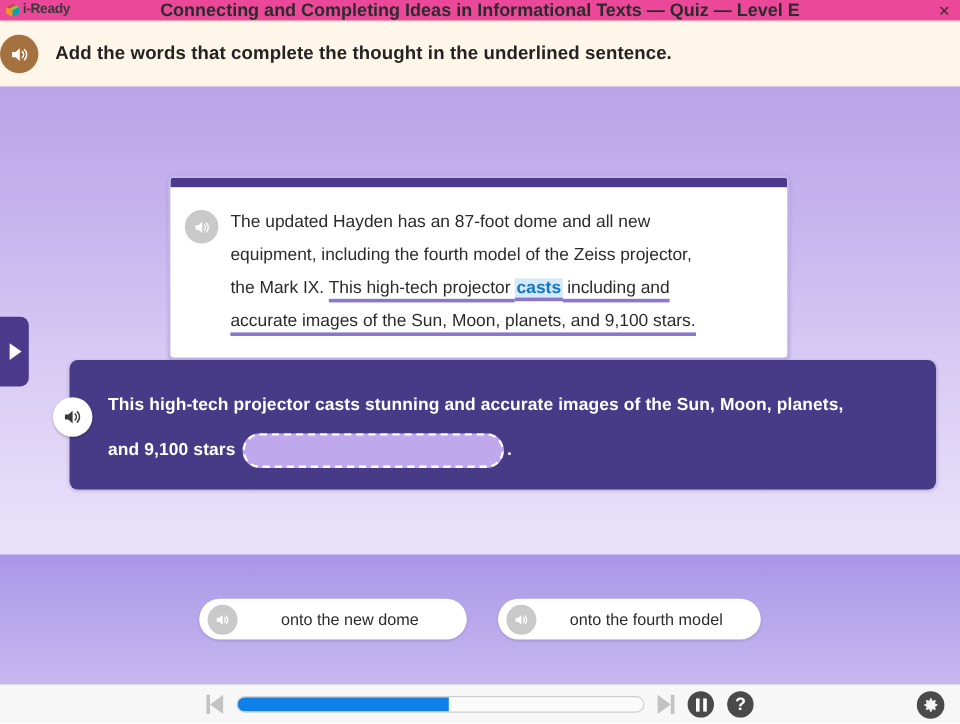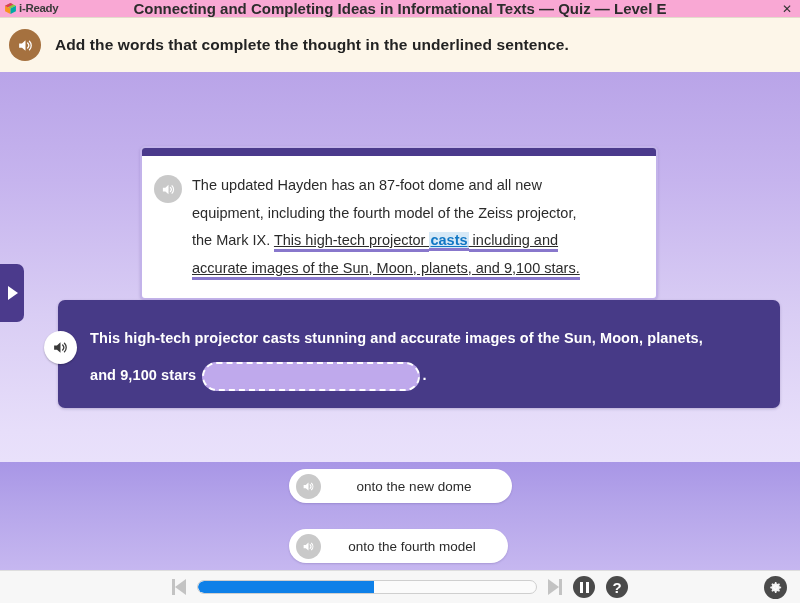--- a/index.html
+++ b/index.html
@@ -18,21 +18,21 @@
     height: 603px;
     overflow: hidden;
   }
 
   
   .titlebar {
     position: absolute;
     top: 0; left: 0;
     width: 800px;
     height: 18px;
-    background: #f9a8d4;
+    background: #ec4899;
     border-bottom: 1px solid #e3dccb;
     display: flex;
     align-items: center;
   }
   .brand {
     display: flex;
     align-items: center;
     gap: 2px;
     padding-left: 4px;
     width: 150px;
@@ -69,21 +69,20 @@
 
   
   .instruction-bar {
     position: absolute;
     top: 18px; left: 0;
     width: 800px;
     height: 54px;
     background: #fdf6e9;
     display: flex;
     align-items: center;
-    padding-left: 9px;
     gap: 14px;
   }
   .speaker-circle {
     border-radius: 50%;
     display: flex;
     align-items: center;
     justify-content: center;
     flex: 0 0 auto;
   }
   .spk-brown { width: 32px; height: 32px; background: #a5713f; }
@@ -154,21 +153,20 @@
   }
   .passage-text {
     font-size: 14.5px;
     color: #2b2b2b;
     line-height: 27.5px;
     flex: 1;
   }
   .u-line {
     border-bottom: 3px solid #8877cc;
     padding-bottom: 1px;
-    text-decoration: underline;
   }
   .kw {
     color: #1177c4;
     font-weight: bold;
     background: #d6e9f7;
     padding: 0 1px;
   }
 
   
   .sentence-panel {
@@ -220,21 +218,21 @@
     top: 462px; left: 0;
     width: 800px;
     height: 108px;
     background: linear-gradient(to bottom, #a896e6 0%, #b5a5ea 40%, #c6b7f0 100%);
     display: flex;
     flex-direction: column;
     align-items: center;
     justify-content: center;
     gap: 12px;
   }
-  .choice-row { display: flex; gap: 26px; flex-direction: column; }
+  .choice-row { display: flex; gap: 26px; }
   .choice {
     background: #ffffff;
     border-radius: 17px;
     height: 34px;
     display: flex;
     align-items: center;
     gap: 12px;
     padding: 0 16px 0 7px;
     cursor: pointer;
     box-shadow: 0 1px 2px rgba(60,40,110,0.2);

